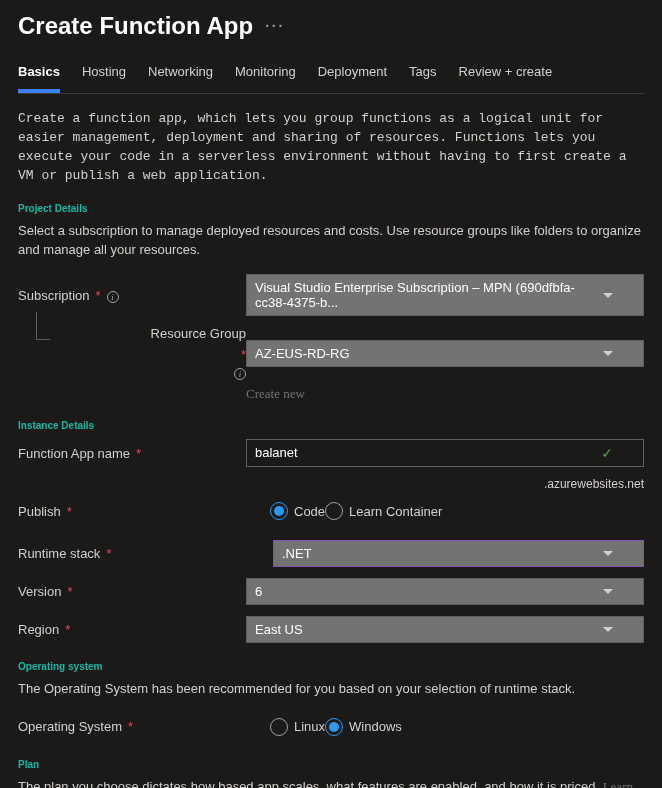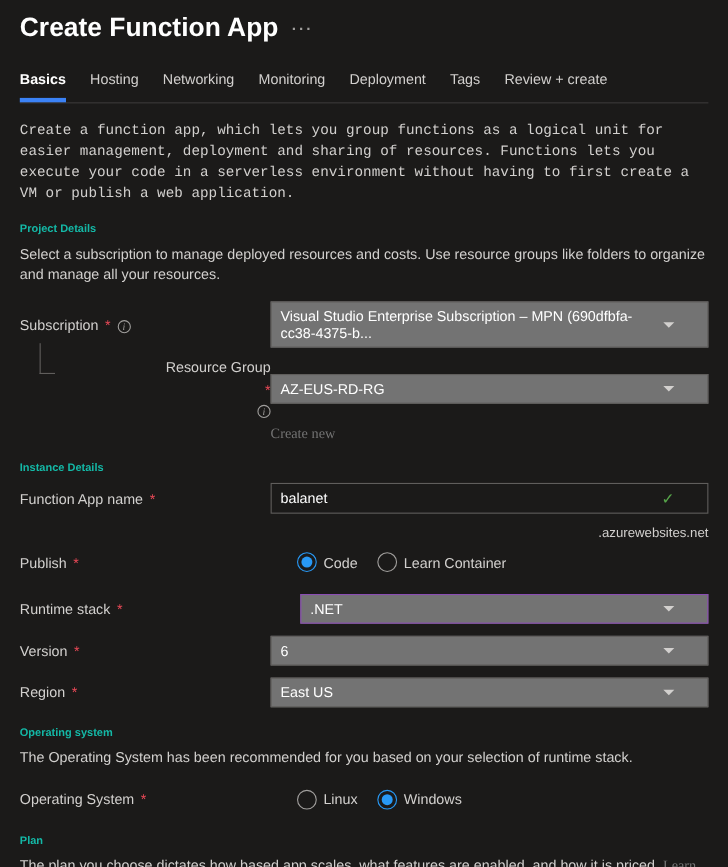--- a/index.html
+++ b/index.html
@@ -106,21 +106,21 @@
       padding: 5px 30px 5px 8px;
       width: 100%;
       font-size: 13px;
       display: flex;
       align-items: flex-start;
       justify-content: space-between;
     }
     .check-icon { color: #57a64a; font-size: 14px; }
     .link { color: #737373; cursor: pointer; font-size: 13px; font-family: Liberation Serif, serif; }
     .helper-right { text-align: right; color: #d2d0ce; font-size: 12px; margin-top: 2px; margin-bottom: 6px; padding-left: 228px; }
-    .radio-group { display: flex; gap: 18px; align-items: center; padding-left: 24px; }
+    .radio-group { display: flex; gap: 0; align-items: center; padding-left: 24px; }
     .radio {
       display: flex;
       align-items: center;
       gap: 6px;
       cursor: pointer;
       color: #d2d0ce;
     }
     .radio-circle {
       width: 18px; height: 18px;
       border: 1px solid #a19f9d;

